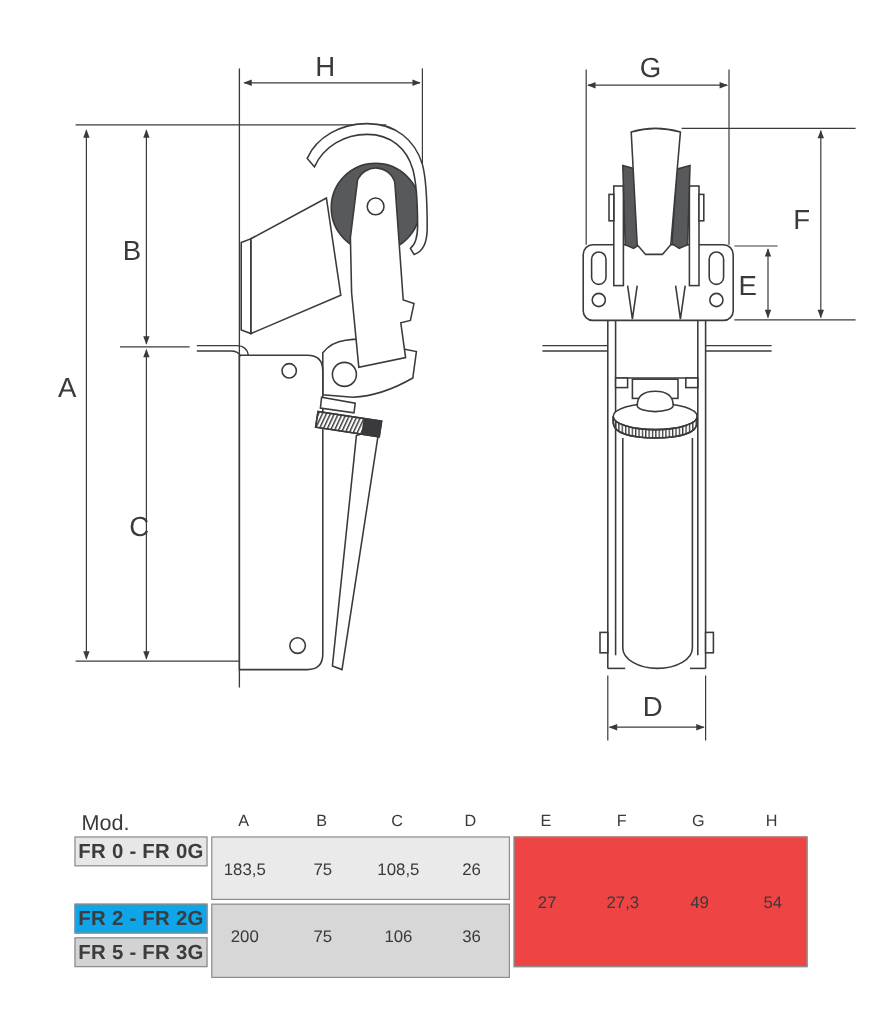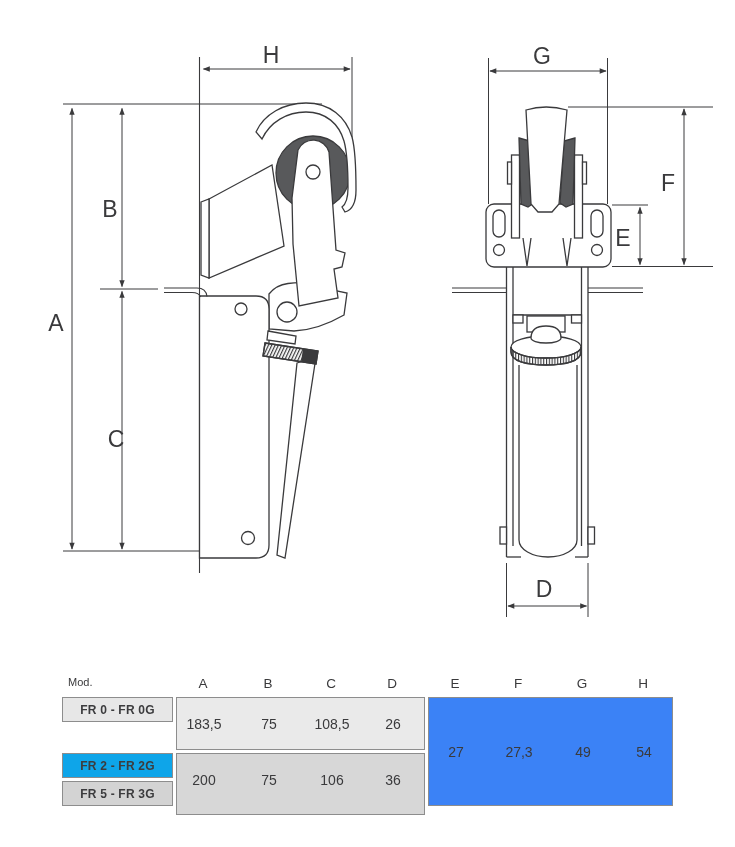--- a/index.html
+++ b/index.html
@@ -12,24 +12,24 @@
   svg text {
     font-family:"Liberation Sans", sans-serif;
     font-size:23px; fill:#3a3a3c; font-weight:400;
   }
   
   .tbl { position:absolute; left:0; top:0; width:735px; height:847px; }
   .tbl .hdr {
     position:absolute; font-size:13.5px; color:#3a3a3c; text-align:center;
     width:60px; margin-left:-30px; top:676px;
   }
-  .mod-hdr { position:absolute; left:68px; top:676px; font-size:11px; color:#3a3a3c; }
+  .mod-hdr { position:absolute; left:68px; top:676px; font-size:18px; color:#3a3a3c; }
   .mod-cell {
     position:absolute; left:62px; width:111px; height:25px;
-    border:1px solid #8d8d8d; font-size:12px; font-weight:bold; color:#3c3c3e;
+    border:1px solid #8d8d8d; font-size:17px; font-weight:bold; color:#3c3c3e;
     text-align:center; line-height:24px; letter-spacing:.2px;
   }
   .blk { position:absolute; border:1px solid #8d8d8d; }
   .blk span {
     position:absolute; width:64px; margin-left:-32px; text-align:center;
     font-size:14px; color:#3a3a3c;
   }
 </style>
 </head>
 <body>
@@ -179,21 +179,21 @@
       <span style="left:216px; top:18px">26</span>
     </div>
 
     <div class="blk" style="left:176px; top:753px; width:249px; height:62px; background:#d7d7d7">
       <span style="left:27px;  top:18px">200</span>
       <span style="left:92px;  top:18px">75</span>
       <span style="left:155px; top:18px">106</span>
       <span style="left:216px; top:18px">36</span>
     </div>
 
-    <div class="blk" style="left:428px; top:697px; width:245px; height:109px; background:#3b82f6">
+    <div class="blk" style="left:428px; top:697px; width:245px; height:109px; background:#ef4444">
       <span style="left:27px;  top:46px">27</span>
       <span style="left:90px;  top:46px">27,3</span>
       <span style="left:154px; top:46px">49</span>
       <span style="left:215px; top:46px">54</span>
     </div>
   </div>
 
 </div>
 
 </body></html>

